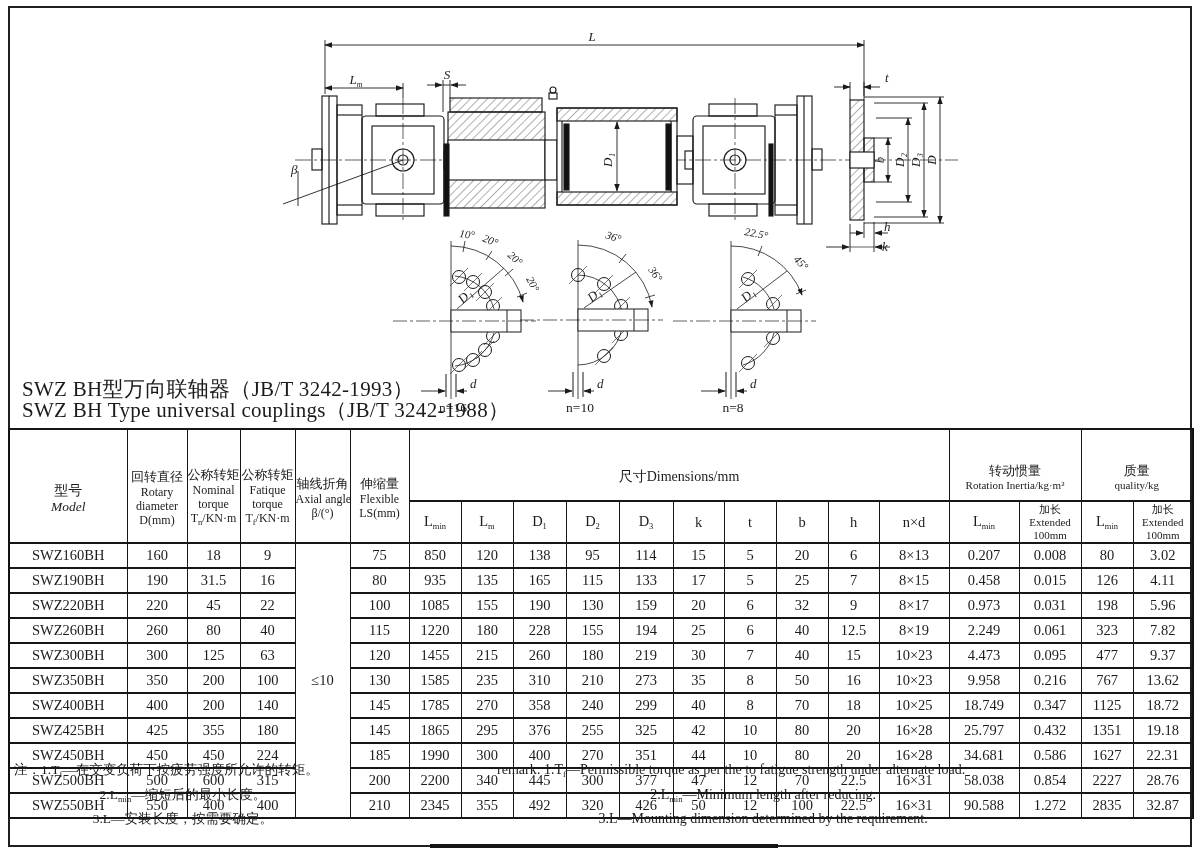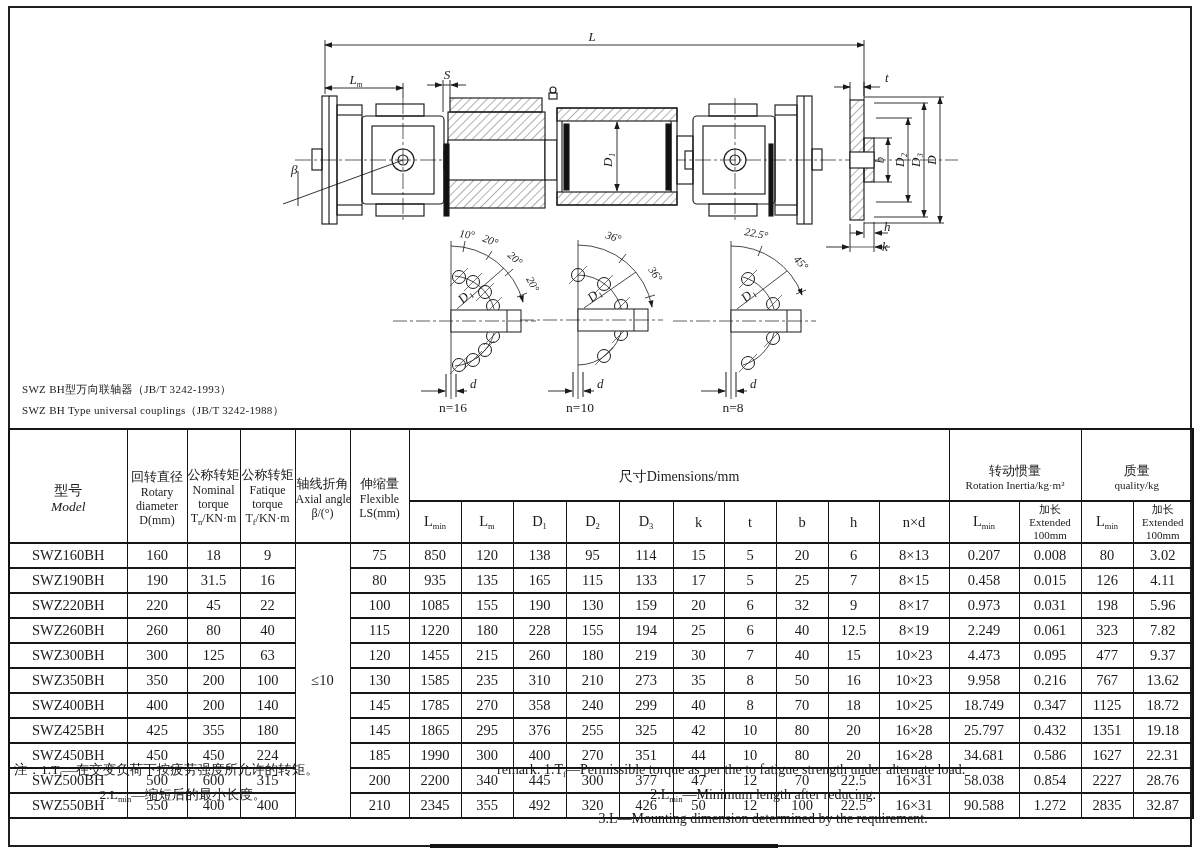--- a/index.html
+++ b/index.html
@@ -1,20 +1,20 @@
 <!DOCTYPE html>
 <html><head>
 <meta charset="utf-8">
 <style>
   html,body{margin:0;padding:0;background:#e8e8e8;}
   .page{position:relative;width:1200px;height:853px;background:#ffffff;overflow:hidden;
         font-family:"Liberation Serif",serif;color:#1b1b1b;}
   .frame{position:absolute;left:8px;top:6px;width:1180px;height:837px;border:2px solid #1f1f1f;}
   .titleblock-stub{position:absolute;left:430px;top:844px;width:348px;height:4px;background:#141414;}
-  .titles{position:absolute;left:22px;top:379px;line-height:21px;font-size:11px;letter-spacing:.3px;}
+  .titles{position:absolute;left:22px;top:379px;line-height:21px;font-size:21px;letter-spacing:.3px;}
   
   table.spec{position:absolute;left:8px;top:428px;width:1184px;border-collapse:collapse;table-layout:fixed;
              font-family:"Liberation Serif",serif;}
   table.spec th,table.spec td{border:1.4px solid #161616;padding:0;text-align:center;vertical-align:middle;
              overflow:hidden;white-space:nowrap;font-weight:normal;}
   table.spec td{font-size:14.5px;height:23px;border-top-width:2px;border-bottom-width:2px;}
   table.spec th{border-top-width:2px;border-bottom-width:2px;}
   table.spec{border:2.2px solid #111;}
   tr.hr1 th{height:70px;}
   tr.hr2 th{height:40px;font-size:14.5px;}
@@ -644,20 +644,21 @@
           <td>1.272</td>
           <td>2835</td>
           <td>32.87</td>
         </tr>
       </tbody>
   </table>
 
   <div class="notes notes-cn">
     <div><span>注：1.T</span><span class="sb">f</span><span>—在交变负荷下按疲劳强度所允许的转矩。</span></div>
     <div class="ind-cn"><span>2.L</span><span class="sb">min</span><span>—缩短后的最小长度。</span></div>
+    <div class="ind-cn"><span>3.L—安装长度，按需要确定。</span></div>
   </div>
   <div class="notes notes-en">
     <div><span>remark: 1.T</span><span class="sb">f</span><span>—Permissible torque as per the to fatigue strength under alternate load.</span></div>
     <div class="ind-en"><span>2.L</span><span class="sb">min</span><span>—Minimum length after reducing.</span></div>
     <div class="ind-en"><span>3.L—Mounting dimension determined by the requirement.</span></div>
   </div>
 
   <div class="titleblock-stub"></div>
 </div>
 

